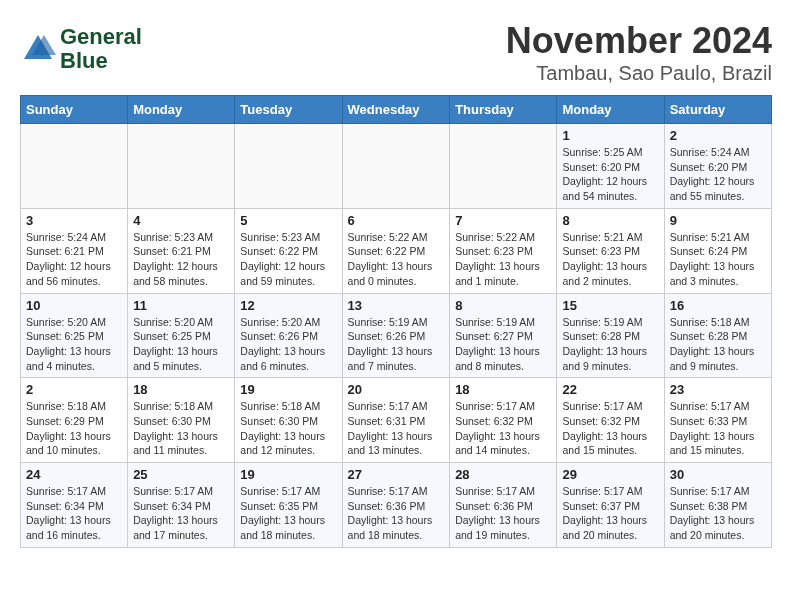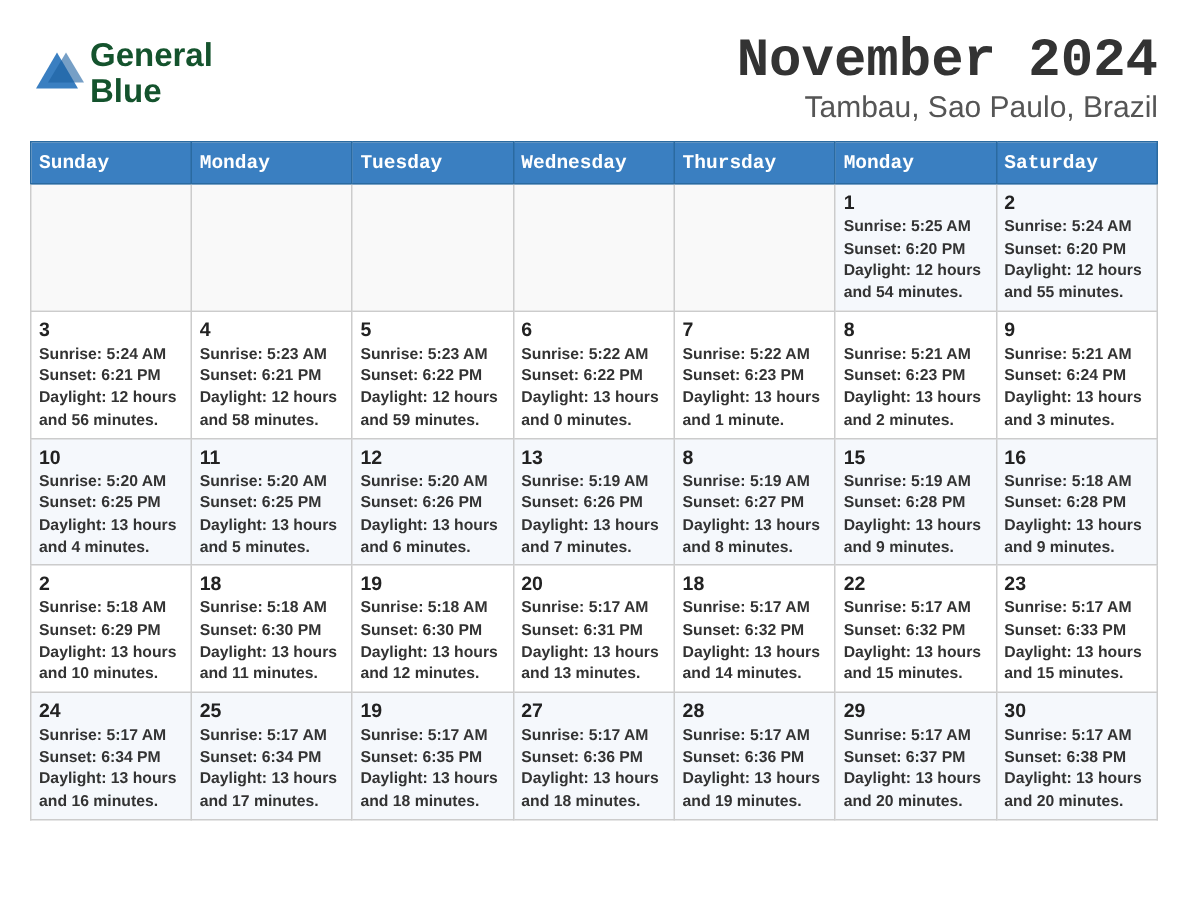--- a/index.html
+++ b/index.html
@@ -32,40 +32,38 @@
       height: 36px;
       margin-right: 4px;
     }
     .title-area {
       text-align: right;
     }
     .month-title {
       font-size: 36px;
       font-weight: bold;
       color: #333;
-      font-family: Liberation Mono, monospace;
     }
     .location {
       font-size: 20px;
       color: #555;
     }
     table {
       width: 100%;
       border-collapse: collapse;
       font-size: 11px;
     }
     thead tr th {
       background: #3a7fc1;
       color: #fff;
       text-align: left;
       padding: 6px 5px;
       font-size: 13px;
       font-weight: bold;
       border: 1px solid #2a6aa0;
-      font-family: Liberation Mono, monospace;
     }
     tbody tr td {
       border: 1px solid #ccc;
       vertical-align: top;
       padding: 4px 5px;
       height: 80px;
       width: 108px;
       background: #fff;
     }
     tbody tr:nth-child(odd) td {
@@ -78,21 +76,20 @@
       font-weight: bold;
       font-size: 13px;
       color: #222;
       display: block;
       margin-bottom: 2px;
     }
     .day-info {
       font-size: 10.5px;
       color: #333;
       line-height: 1.4;
-      font-weight: bold;
     }
     .empty-cell {
       background: #f9f9f9 !important;
     }
   </style>
 </head>
 <body>
 
 <div class="header-area">
   <div class="logo">

